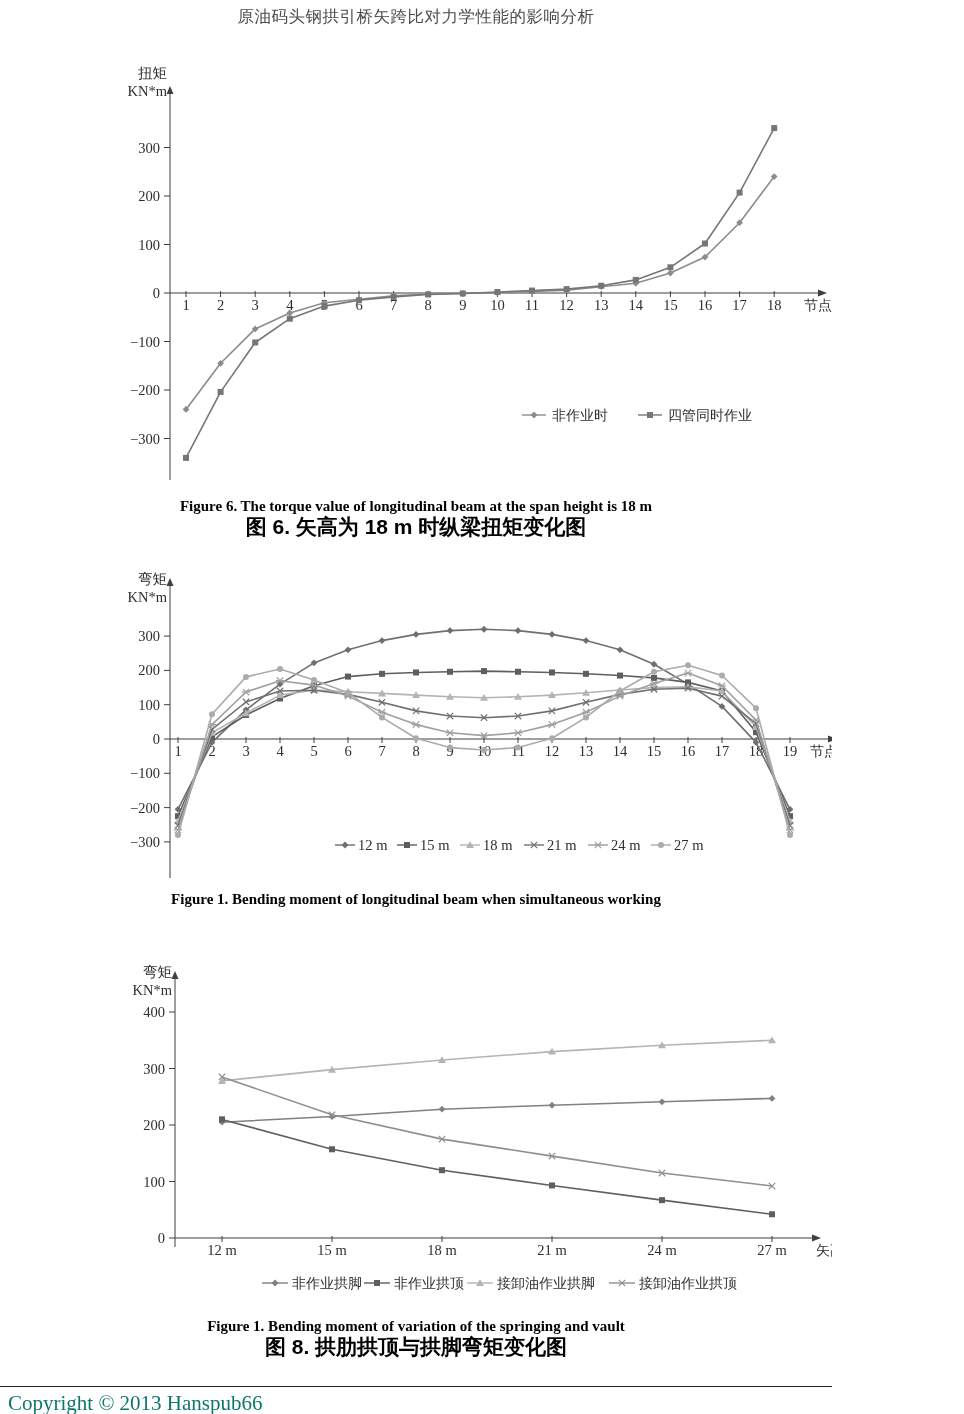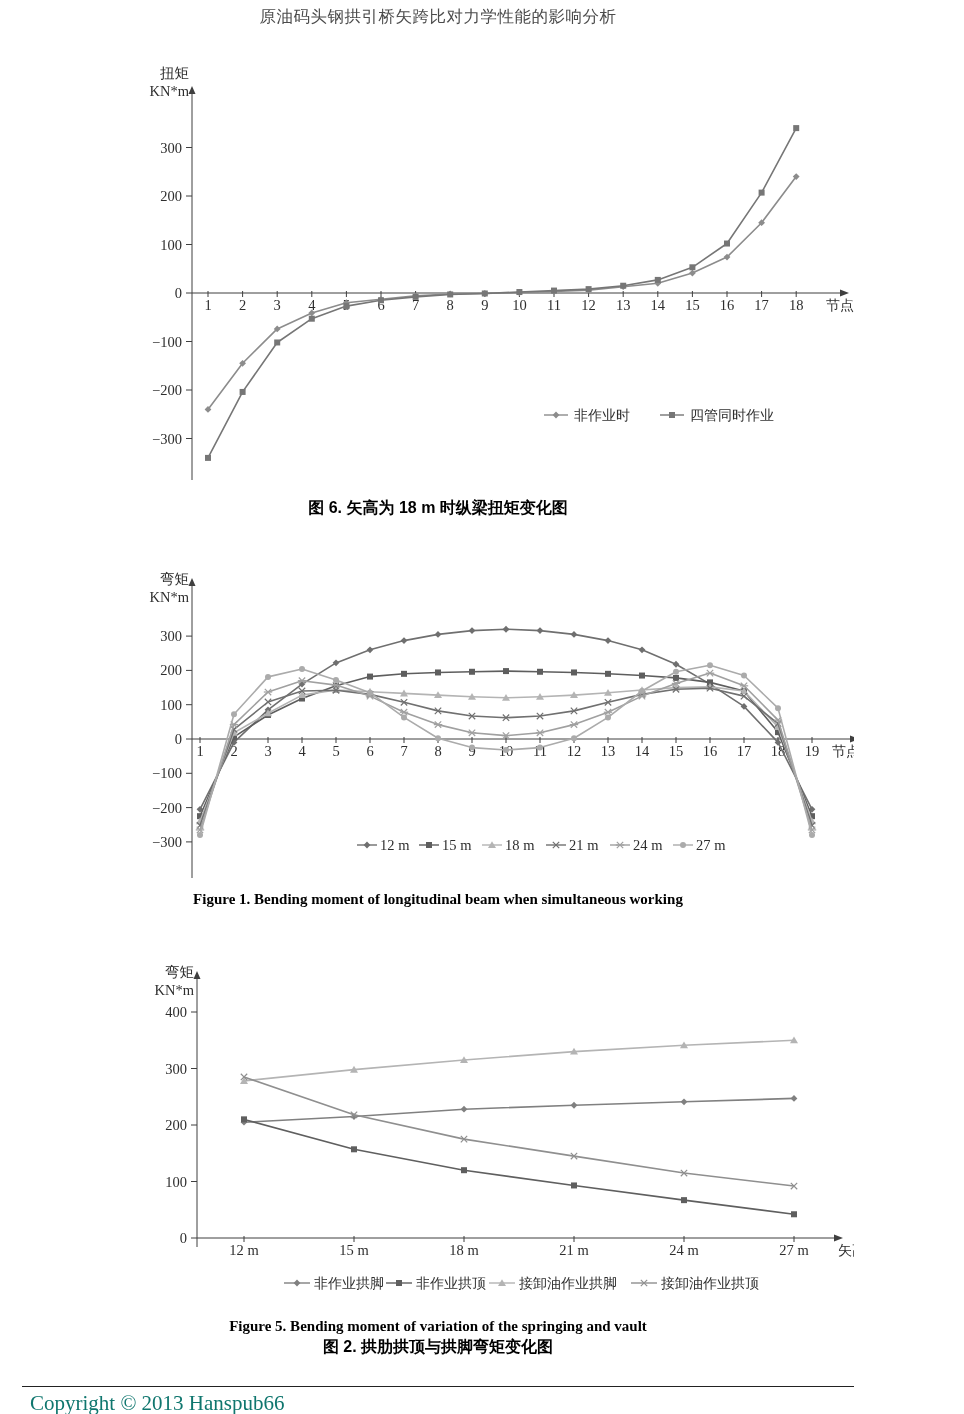--- a/index.html
+++ b/index.html
@@ -1,23 +1,23 @@
 <!DOCTYPE html>
 <html><head>
 <meta charset="utf-8">
 <style>
   html,body{margin:0;padding:0;background:#fff;}
   #page{position:relative;width:832px;height:1414px;background:#ffffff;overflow:hidden;
-        font-family:"Liberation Serif", serif;margin-left:22px;}
+        font-family:"Liberation Serif", serif;}
   .paper-title{position:absolute;top:6px;left:0;width:100%;text-align:center;
         font-size:16.5px;color:#4b4b4b;letter-spacing:.5px;}
   .fig-svg{position:absolute;}
   .caption{position:absolute;left:0;width:100%;text-align:center;color:#000;}
   .caption .en{font-weight:bold;font-size:15px;line-height:19px;font-family:"Liberation Serif",serif;}
-  .caption .zh{font-weight:bold;font-size:16px;line-height:21px;font-family:"Liberation Sans",sans-serif;}
+  .caption .zh{font-weight:bold;font-size:21px;line-height:21px;font-family:"Liberation Sans",sans-serif;}
   .footer{position:absolute;left:0;top:1386px;width:964px;border-top:1px solid #222;}
   .footer-inner{display:flex;justify-content:flex-start;padding:4px 8px 0 8px;
         font-size:21px;color:#0f766e;}
 </style>
 </head>
 <body>
 
 <div id="page">
 
   <div class="paper-title">原油码头钢拱引桥矢跨比对力学性能的影响分析</div>
@@ -128,20 +128,21 @@
         <line x1="412" y1="355" x2="436" y2="355" stroke="#8c8c8c" stroke-width="1.4"></line>
         <path d="M424 351.6L427.4 355L424 358.4L420.6 355Z" fill="#8c8c8c"></path>
         <text x="442" y="360" font-size="14" text-anchor="start" fill="#2e2e2e" font-family="&quot;Liberation Serif&quot;,serif">非作业时</text>
         <line x1="528" y1="355" x2="552" y2="355" stroke="#767676" stroke-width="1.4"></line>
         <rect x="537" y="352" width="6" height="6" fill="#767676"></rect>
         <text x="558" y="360" font-size="14" text-anchor="start" fill="#2e2e2e" font-family="&quot;Liberation Serif&quot;,serif">四管同时作业</text>
       </g>
     </svg>
 
   <div class="caption" style="top:497px">
+    <div class="en">Figure 6. The torque value of longitudinal beam at the span height is 18 m</div>
     <div class="zh">图 6. 矢高为 18 m 时纵梁扭矩变化图</div>
   </div>
 
   <svg class="fig-svg" id="svg-fig7" style="left:110px;top:558px" width="780" height="332" viewBox="0 0 780 332">
       <g>
         <line x1="60" y1="22" x2="60" y2="320" stroke="#3f3f3f" stroke-width="1"></line>
         <polygon points="56.5,28 63.5,28 60,20" fill="#3f3f3f"></polygon>
         <text x="57" y="26" font-size="14.5" text-anchor="end" fill="#2e2e2e" font-family="&quot;Liberation Serif&quot;,serif">弯矩</text>
         <text x="57" y="44" font-size="14.5" text-anchor="end" fill="#2e2e2e" font-family="&quot;Liberation Serif&quot;,serif">KN*m</text>
         <line x1="54" y1="78.1" x2="60" y2="78.1" stroke="#3f3f3f" stroke-width="1"></line>
@@ -456,22 +457,22 @@
         <line x1="357" y1="328" x2="383" y2="328" stroke="#b4b4b4" stroke-width="1.4"></line>
         <path d="M370 324.2L374 331L366 331Z" fill="#b4b4b4"></path>
         <text x="387" y="333" font-size="14" text-anchor="start" fill="#2e2e2e" font-family="&quot;Liberation Serif&quot;,serif">接卸油作业拱脚</text>
         <line x1="499" y1="328" x2="525" y2="328" stroke="#8f8f8f" stroke-width="1.4"></line>
         <path d="M508.8 324.8L515.2 331.2M508.8 331.2L515.2 324.8" stroke="#8f8f8f" stroke-width="1.2" fill="none"></path>
         <text x="529" y="333" font-size="14" text-anchor="start" fill="#2e2e2e" font-family="&quot;Liberation Serif&quot;,serif">接卸油作业拱顶</text>
       </g>
     </svg>
 
   <div class="caption" style="top:1317px">
-    <div class="en">Figure 5. Bending moment of variation of the springing and vault</div>
-    <div class="zh">图 2. 拱肋拱顶与拱脚弯矩变化图</div>
+    <div class="en">Figure 1. Bending moment of variation of the springing and vault</div>
+    <div class="zh">图 8. 拱肋拱顶与拱脚弯矩变化图</div>
   </div>
 
   <div class="footer">
     <div class="footer-inner">
       <span>Copyright © 2013 Hanspub</span>
       <span>66</span>
     </div>
   </div>
 
 </div>

